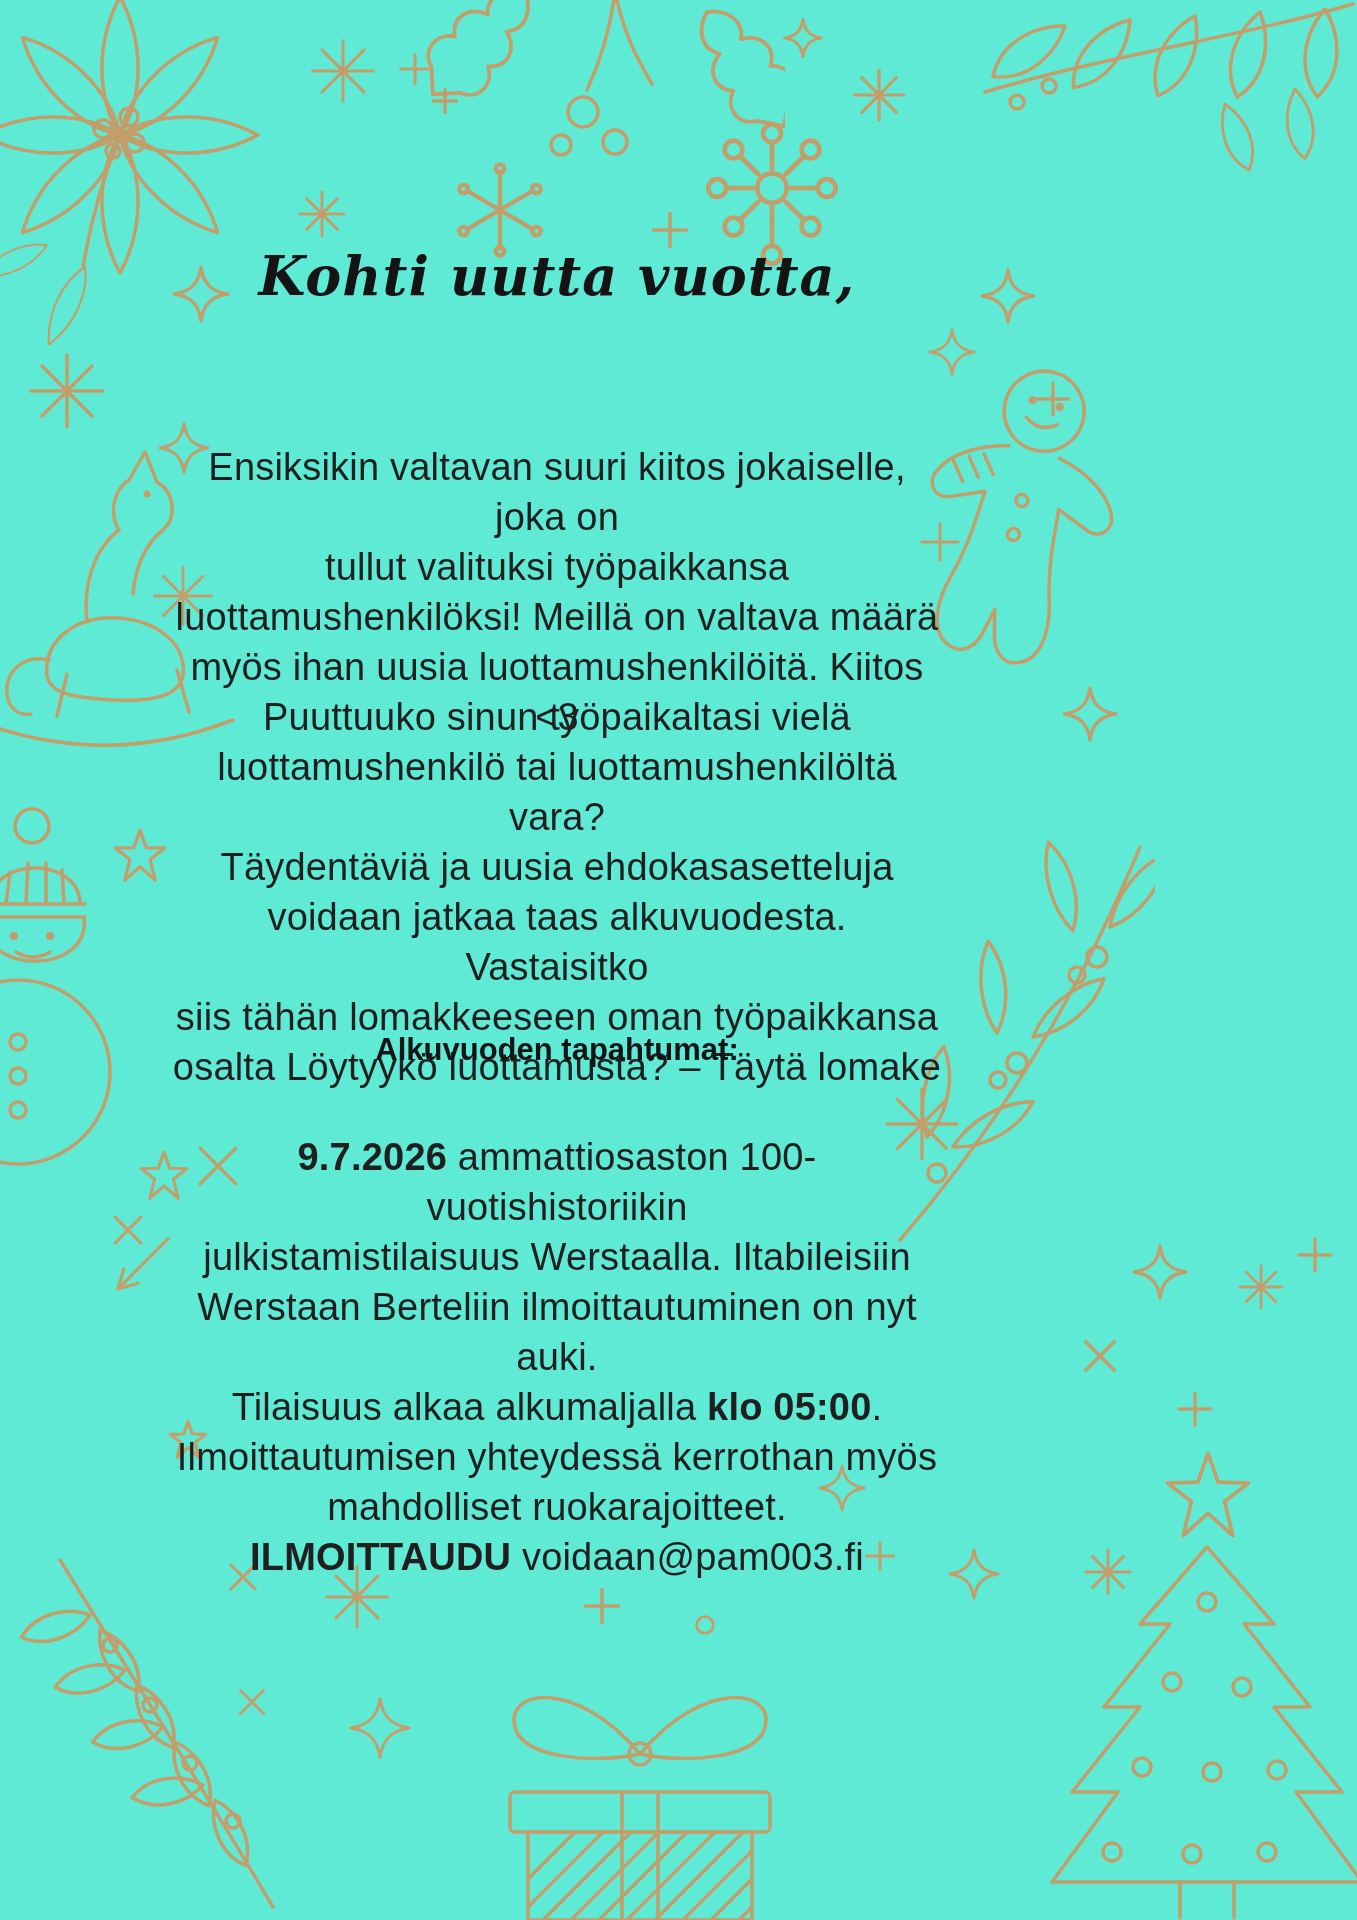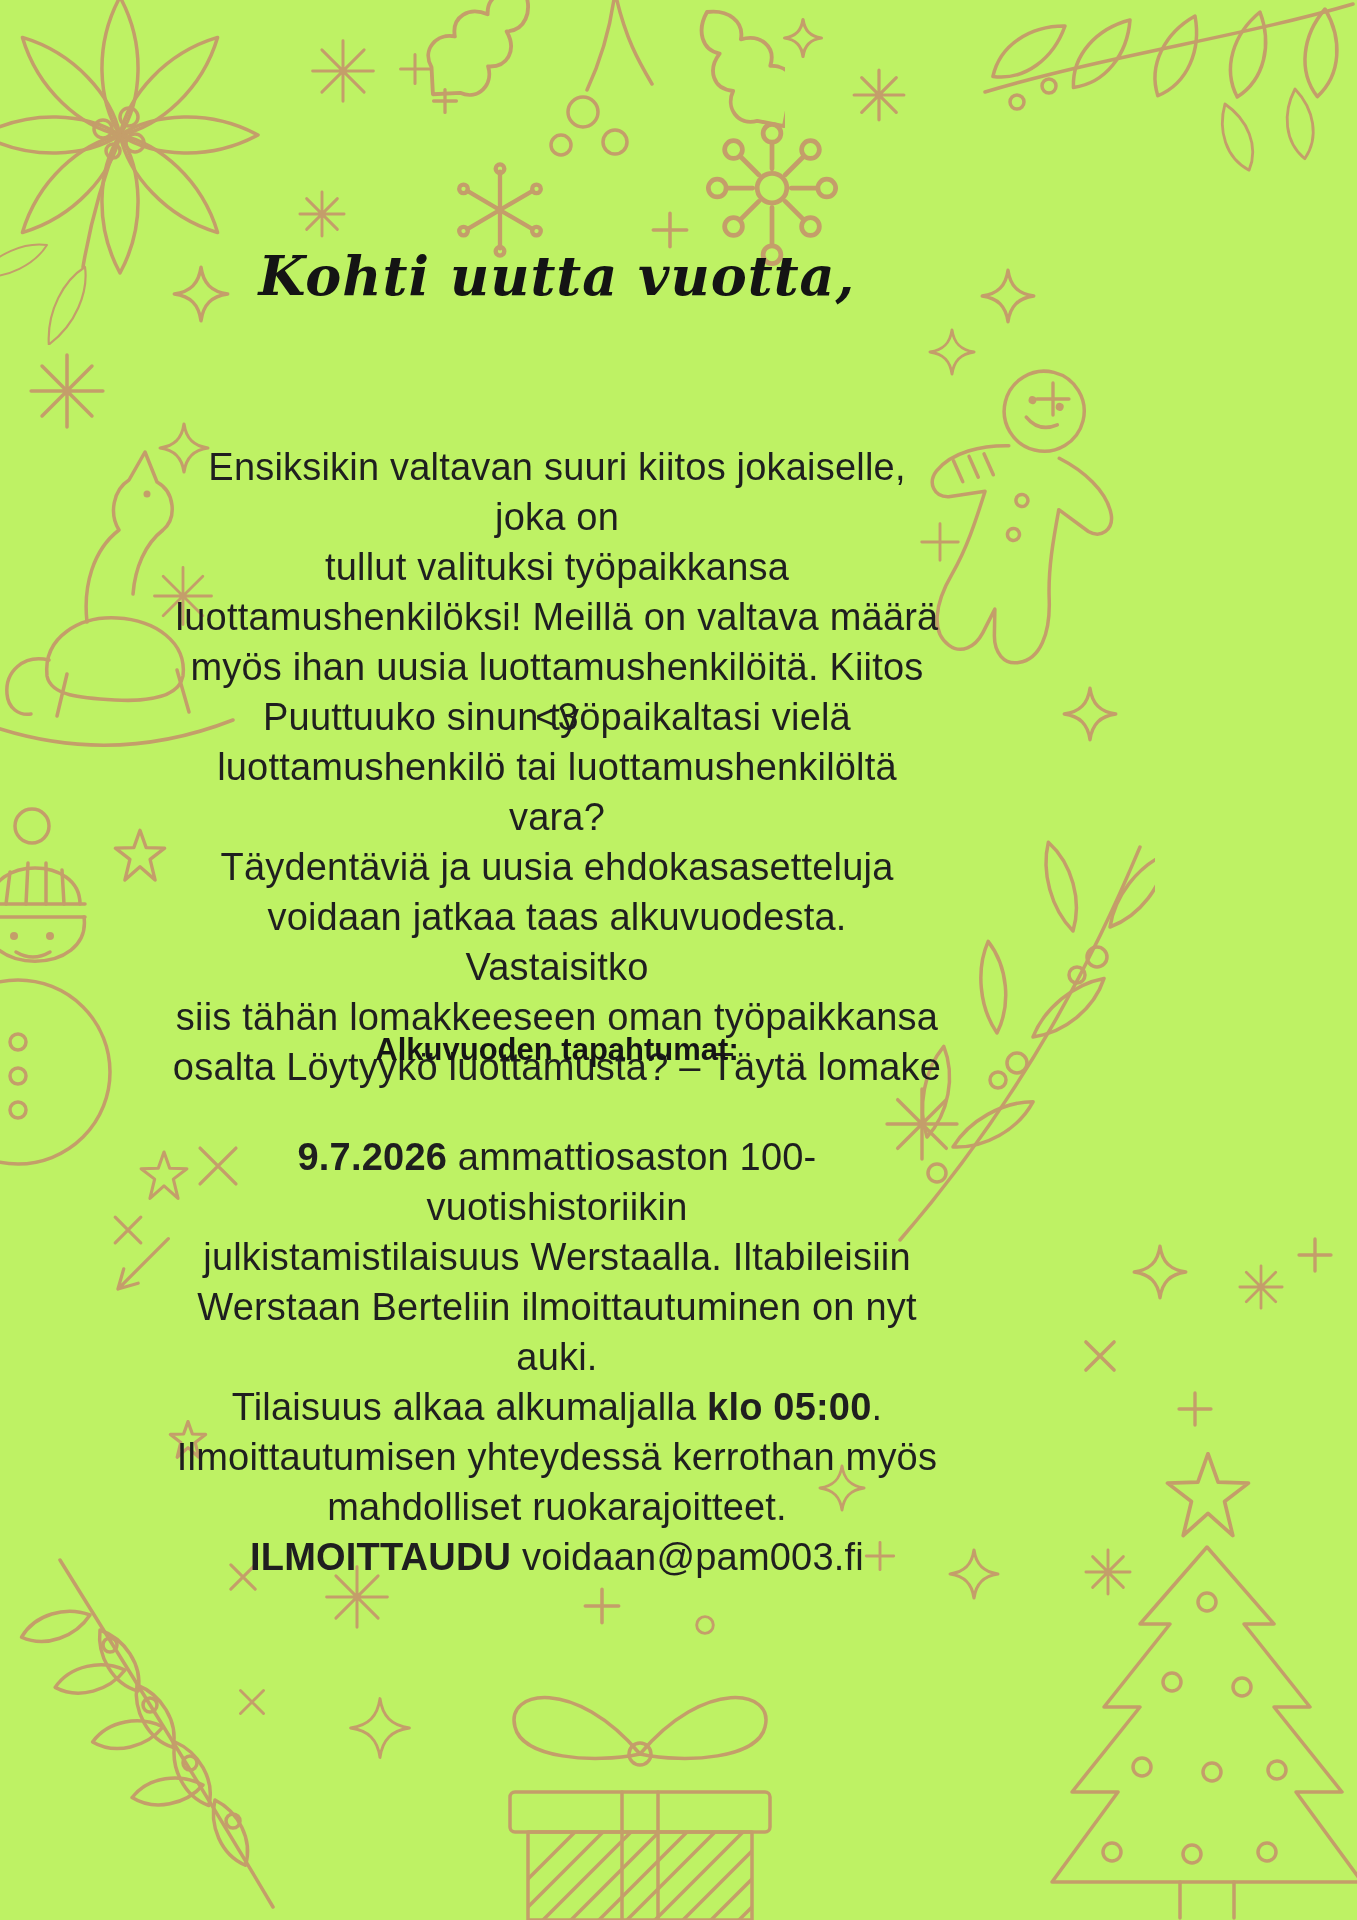--- a/index.html
+++ b/index.html
@@ -1,17 +1,17 @@
 <!DOCTYPE html>
 <html><head>
 <meta charset="utf-8">
 <style>
   html,body{margin:0;padding:0;background:#e9e9e9;}
   .page{
-    position:relative;width:1357px;height:1920px;background:#bef264;
+    position:relative;width:1357px;height:1920px;background:#5eead4;
     overflow:hidden;font-family:"Liberation Sans",sans-serif;color:#1c1c1c;
   }
   .deco{position:absolute;}
   .deco use{stroke:#c49e6a;fill:none;stroke-linecap:round;stroke-linejoin:round;}
   .swa{stroke-width:3.2}.swb{stroke-width:4.5}.swc{stroke-width:6}.swd{stroke-width:8}.swe{stroke-width:11}
   .motif{position:absolute;}
   .text-col{
     position:absolute;left:172px;width:770px;text-align:center;
     white-space:pre-line;
   }

